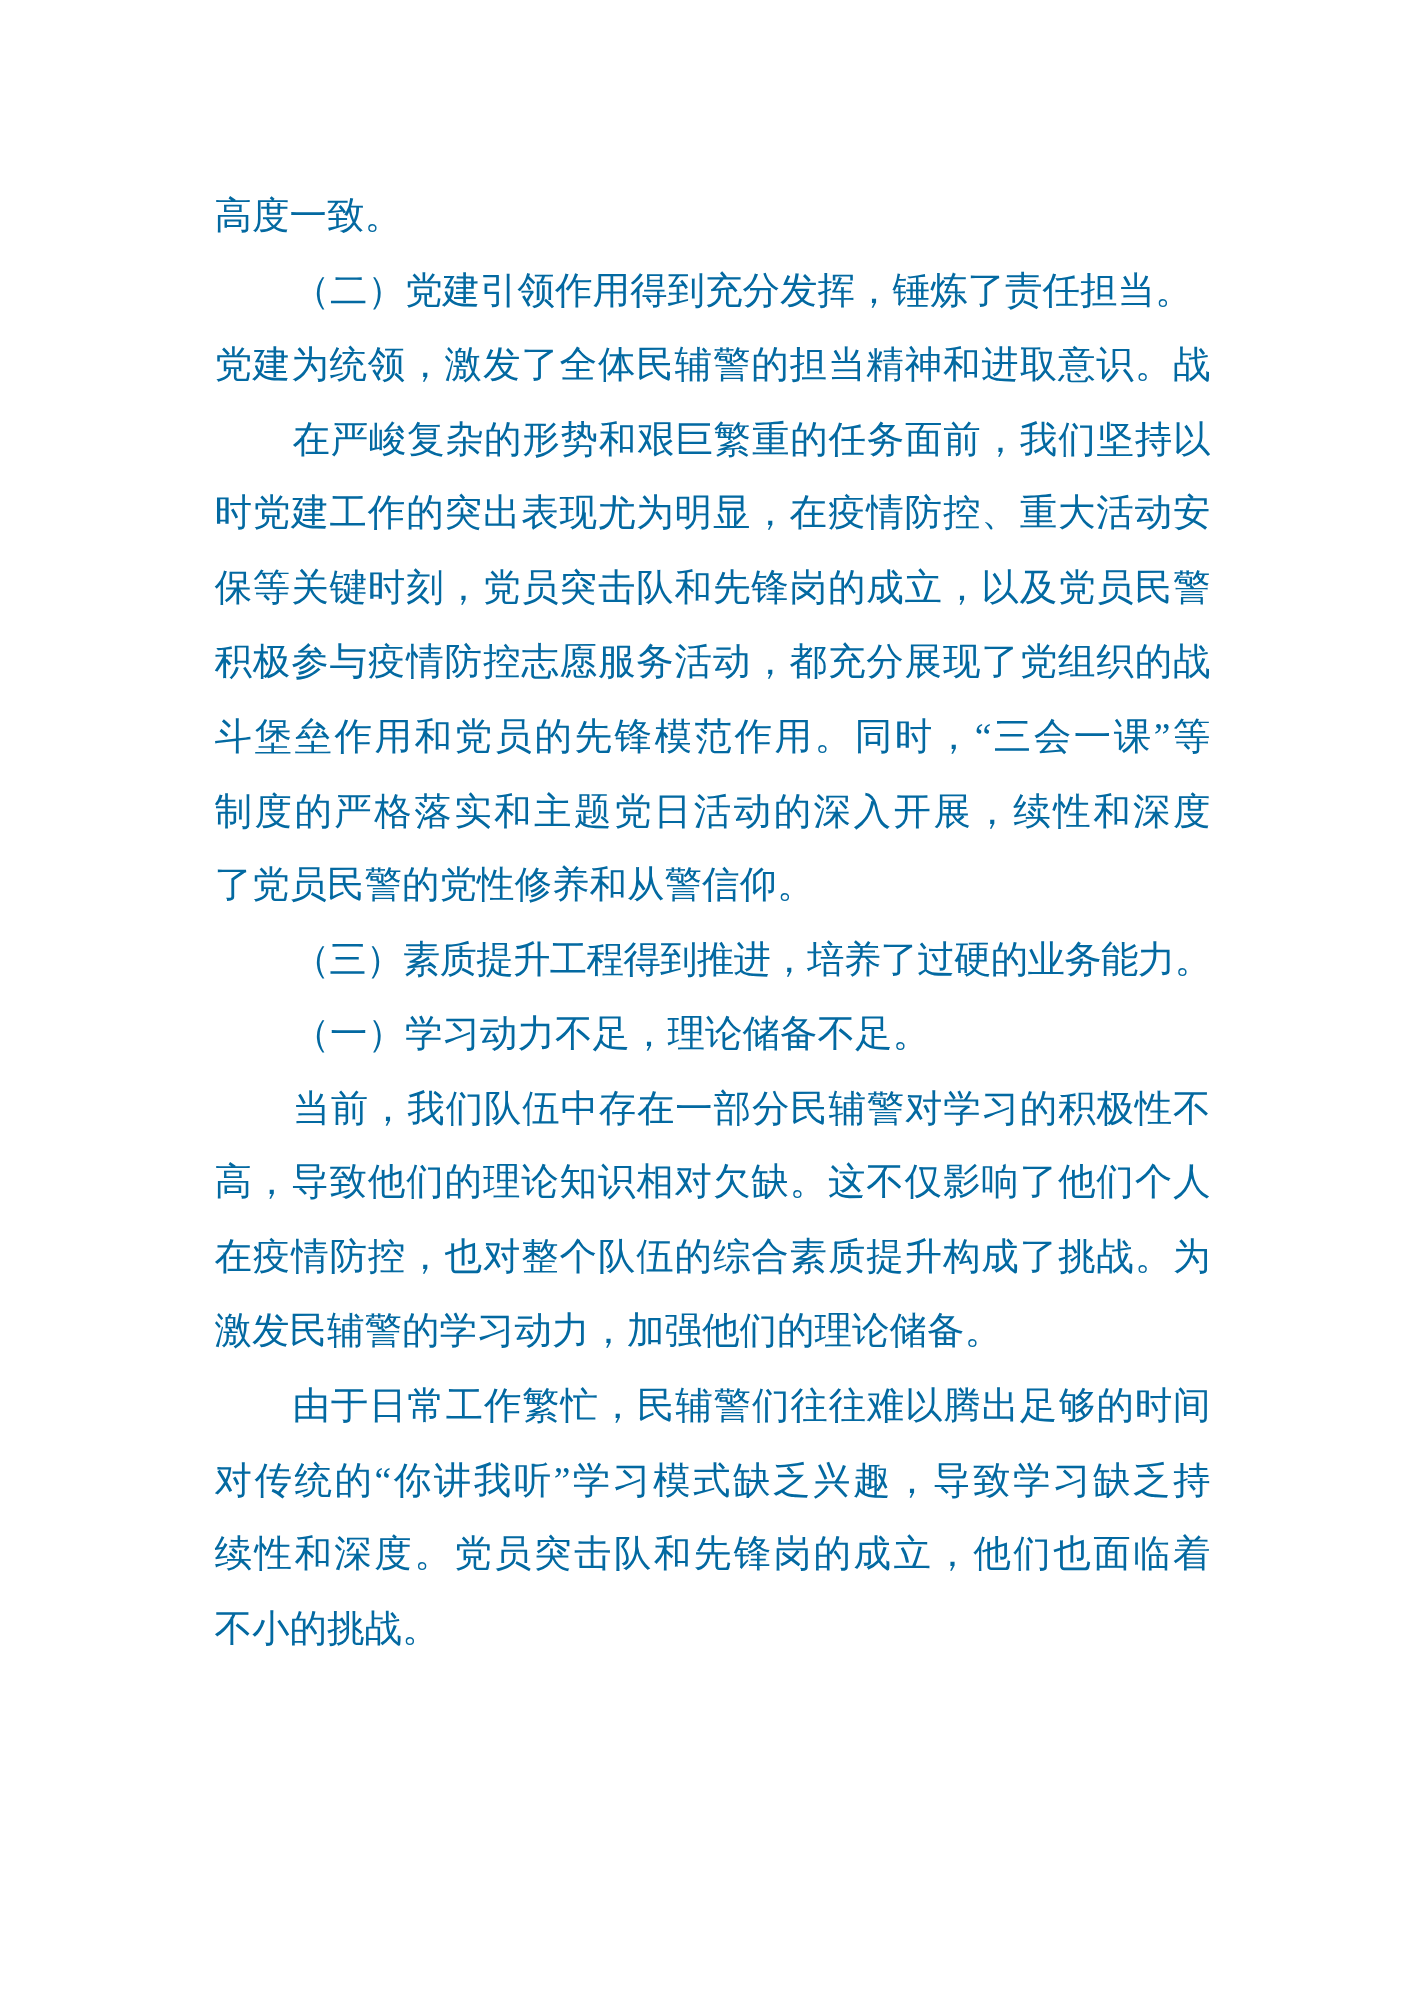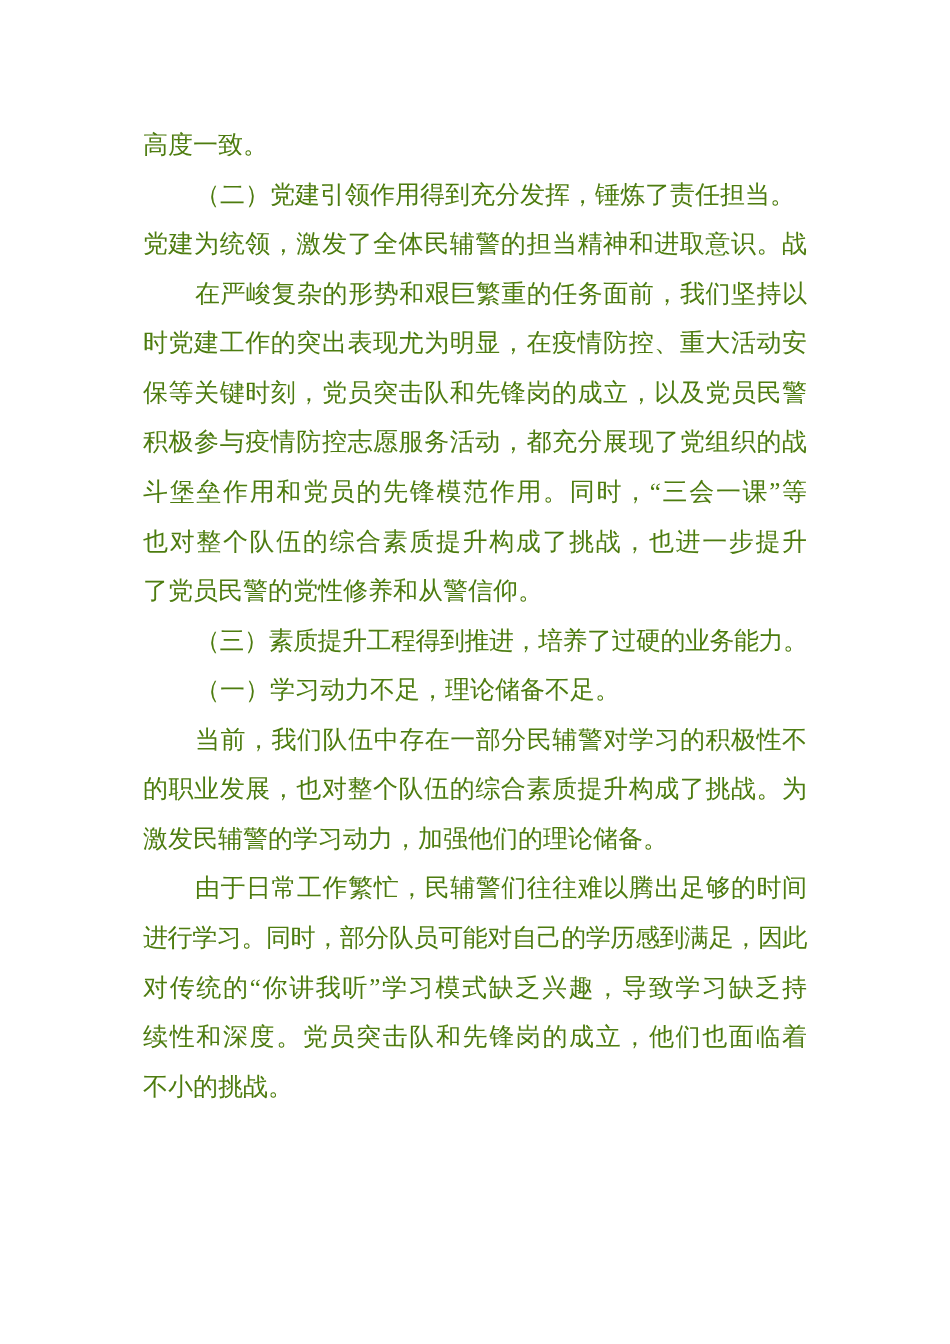--- a/index.html
+++ b/index.html
@@ -37,34 +37,34 @@
   .line.indent {
     text-indent: 52px;
   }
   .line.tight {
     letter-spacing: -0.5px;
   }
 </style>
 </head>
 <body style="background: rgb(255, 255, 255);">
 
-<div class="doc" id="doc" style="color: #4d7c0f;">
+<div class="doc" id="doc" style="color: #0369a1;">
     <div class="line end">高度一致。</div>
     <div class="line indent end">（二）党建引领作用得到充分发挥，锤炼了责任担当。</div>
     <div class="line">党建为统领，激发了全体民辅警的担当精神和进取意识。战</div>
     <div class="line indent">在严峻复杂的形势和艰巨繁重的任务面前，我们坚持以</div>
     <div class="line">时党建工作的突出表现尤为明显，在疫情防控、重大活动安</div>
     <div class="line">保等关键时刻，党员突击队和先锋岗的成立，以及党员民警</div>
     <div class="line">积极参与疫情防控志愿服务活动，都充分展现了党组织的战</div>
     <div class="line">斗堡垒作用和党员的先锋模范作用。同时，“三会一课”等</div>
-    <div class="line">也对整个队伍的综合素质提升构成了挑战，也进一步提升</div>
+    <div class="line">制度的严格落实和主题党日活动的深入开展，续性和深度</div>
     <div class="line end">了党员民警的党性修养和从警信仰。</div>
     <div class="line indent end tight">（三）素质提升工程得到推进，培养了过硬的业务能力。</div>
     <div class="line indent end">（一）学习动力不足，理论储备不足。</div>
     <div class="line indent">当前，我们队伍中存在一部分民辅警对学习的积极性不</div>
-    <div class="line">的职业发展，也对整个队伍的综合素质提升构成了挑战。为</div>
+    <div class="line">高，导致他们的理论知识相对欠缺。这不仅影响了他们个人</div>
+    <div class="line">在疫情防控，也对整个队伍的综合素质提升构成了挑战。为</div>
     <div class="line end">激发民辅警的学习动力，加强他们的理论储备。</div>
     <div class="line indent">由于日常工作繁忙，民辅警们往往难以腾出足够的时间</div>
-    <div class="line tight">进行学习。同时，部分队员可能对自己的学历感到满足，因此</div>
     <div class="line">对传统的“你讲我听”学习模式缺乏兴趣，导致学习缺乏持</div>
     <div class="line">续性和深度。党员突击队和先锋岗的成立，他们也面临着</div>
     <div class="line end">不小的挑战。</div>
   </div>
 
 </body></html>

